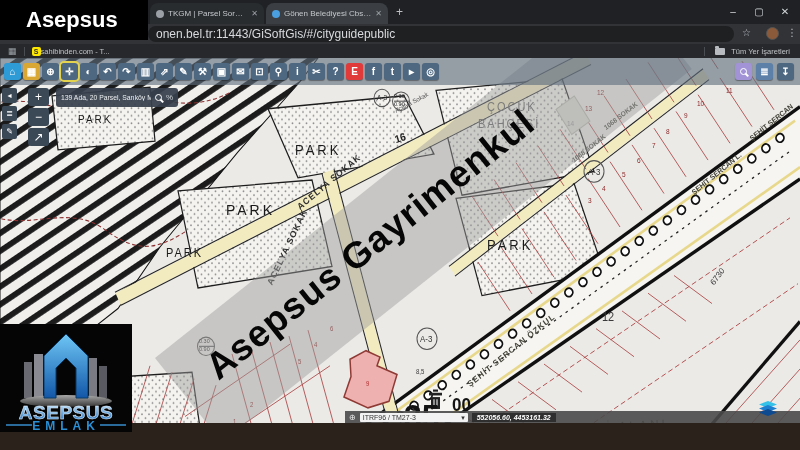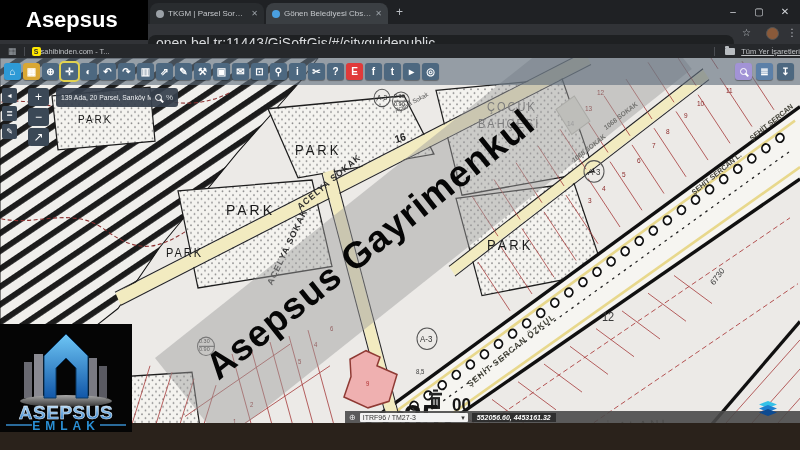--- a/index.html
+++ b/index.html
@@ -9,21 +9,21 @@
   
   #tabstrip{left:0;top:0;width:800px;height:24px;background:#1f2124;}
   .tab{position:absolute;top:3px;height:21px;border-radius:8px 8px 0 0;display:flex;align-items:center;gap:4px;padding:0 6px;font-size:8px;color:#c5c8cc;overflow:hidden;}
   .tab .title{white-space:nowrap;overflow:hidden;text-overflow:ellipsis;flex:1;}
   .tab .close{font-size:8px;color:#9aa0a6;flex:0 0 auto;}
   .fav{width:8px;height:8px;border-radius:50%;flex:0 0 auto;}
   #newtab{left:396px;top:5px;color:#bdc1c6;font-size:12px;line-height:14px;}
   #winctl{right:2px;top:0;display:flex;color:#d5d8dc;font-size:10px;}
   #winctl span{width:26px;height:22px;display:flex;align-items:center;justify-content:center;}
   #urlrow{left:0;top:24px;width:800px;height:20px;background:#313337;}
-  #urlpill{position:absolute;left:148px;top:11px;width:586px;height:16px;background:#1e2022;border-radius:8px;color:#d8dadd;font-size:14px;line-height:16px;padding-left:8px;white-space:nowrap;overflow:hidden;}
+  #urlpill{position:absolute;left:148px;top:2px;width:586px;height:16px;background:#1e2022;border-radius:8px;color:#d8dadd;font-size:12px;line-height:16px;padding-left:8px;white-space:nowrap;overflow:hidden;}
   #star{left:742px;top:27px;color:#bdc1c6;font-size:10px;}
   #avatar{left:766px;top:27px;width:13px;height:13px;border-radius:50%;background:#8a5a3a;border:1px solid #555;}
   #menu3{left:787px;top:27px;color:#bdc1c6;font-size:10px;}
   #bookmarks{left:0;top:44px;width:800px;height:14px;background:#26282b;display:flex;align-items:center;font-size:7.5px;color:#c0c3c6;}
   .bm-fav{width:9px;height:9px;border-radius:2px;background:#ffe800;color:#333;font-size:7px;font-weight:bold;display:flex;align-items:center;justify-content:center;}
   .folder{width:10px;height:7px;background:#b8bcc0;border-radius:1px;position:relative;}
   .folder:before{content:'';position:absolute;top:-2px;left:0;width:4px;height:2px;background:#b8bcc0;border-radius:1px 1px 0 0;}
   .vdiv{width:1px;height:9px;background:#4a4d52;}
   
   #gistoolbar{left:0;top:58px;width:800px;height:27px;background:rgba(96,110,124,0.62);display:flex;align-items:center;padding-left:4px;gap:2px;}
@@ -278,21 +278,21 @@
   <div id="star" class="abs">☆</div>
   <div id="avatar" class="abs"></div>
   <div id="menu3" class="abs">⋮</div>
   <div id="bookmarks" class="abs">
     <span style="margin-left:8px;color:#9aa0a6;font-size:9px;">▦</span>
     <span class="vdiv" style="margin:0 7px;"></span>
     <span class="bm-fav">S</span>
     <span style="margin-left:0;">sahibinden.com - T...</span>
     <span style="margin-left:auto;" class="vdiv"></span>
     <span class="folder" style="margin:0 6px 0 10px;"></span>
-    <span style="text-decoration:underline;">Tüm Yer İşaretleri</span>
+    <span style="margin-right:10px;">Tüm Yer İşaretleri</span>
   </div>
 
   <div id="gistoolbar" class="abs">
     <div class="gbtn" style="background: rgb(46, 154, 214);">
         <span>⌂</span>
       </div>
       <div class="gbtn" style="background: rgb(217, 167, 51);">
         <span>▦</span>
       </div>
       <div class="gbtn">

